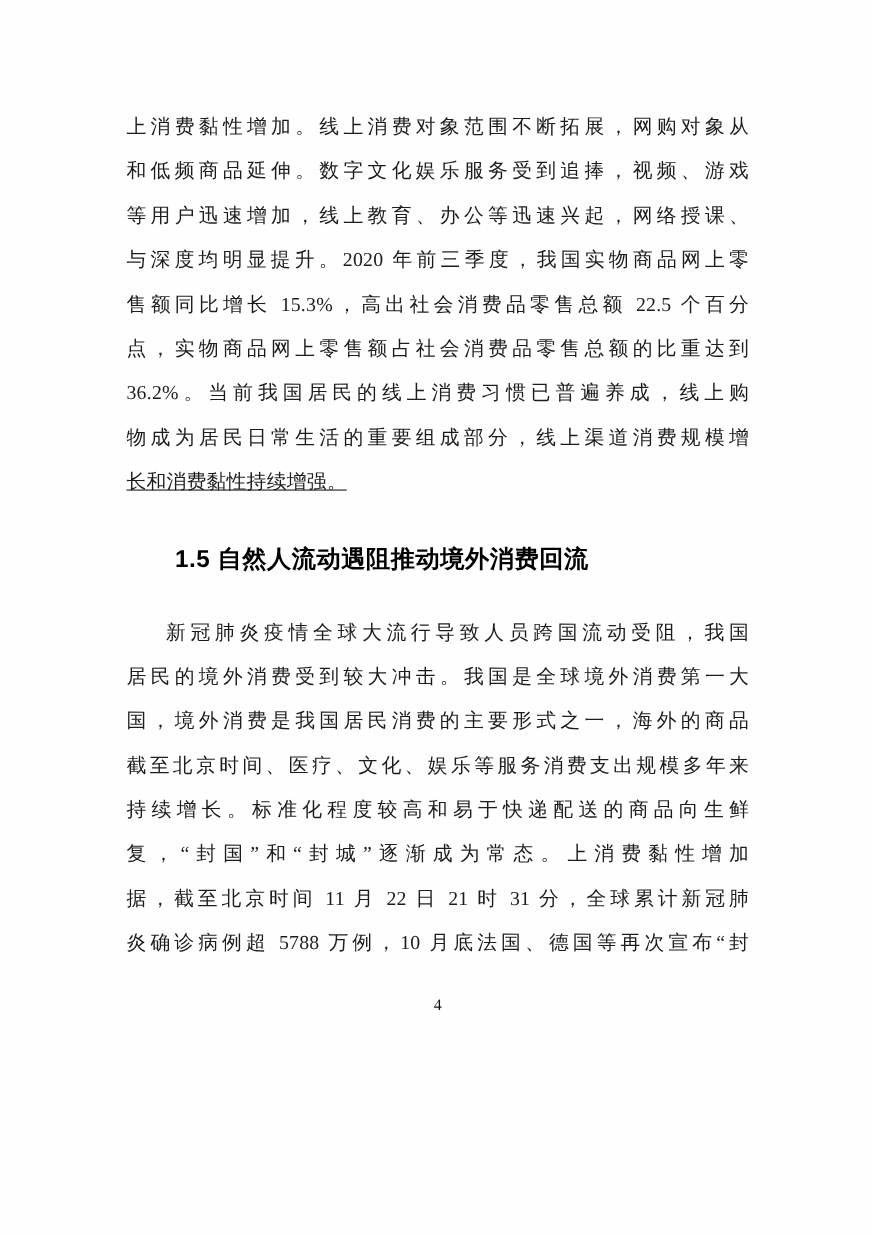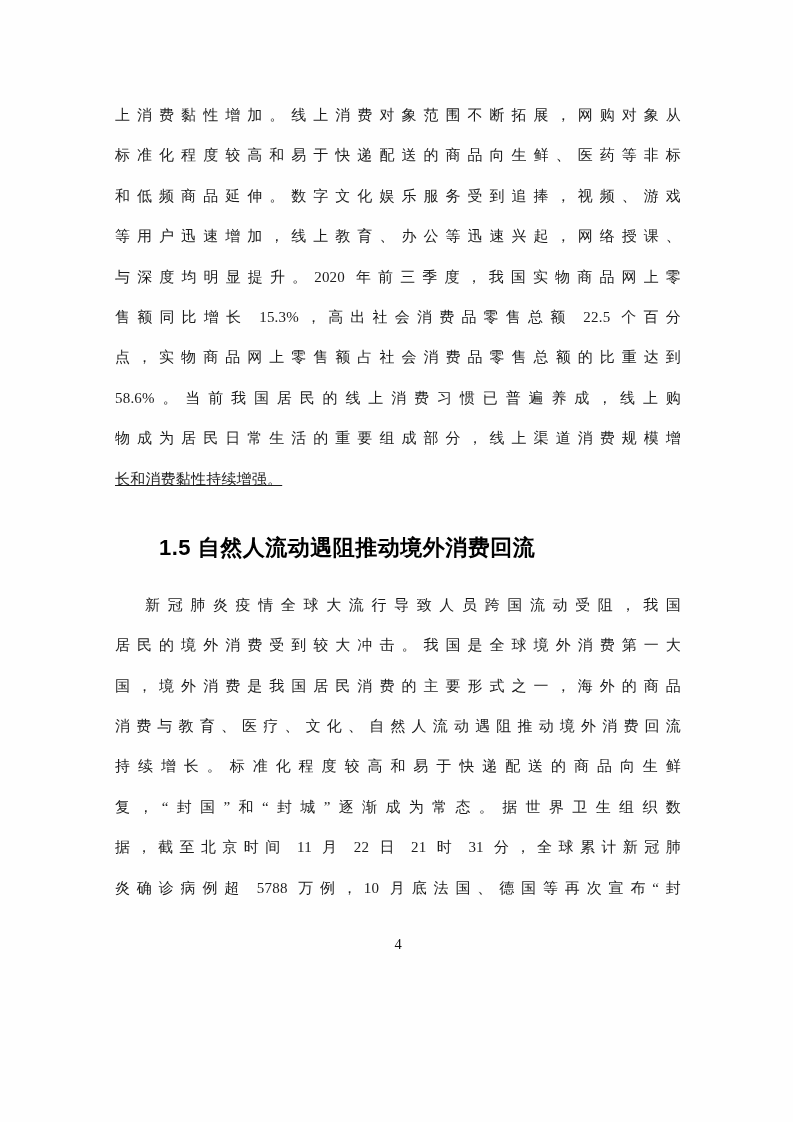--- a/index.html
+++ b/index.html
@@ -15,37 +15,37 @@
     background: #fefefe;
     box-sizing: border-box;
     padding: 95px 112px 0 115px;
     overflow: hidden;
     font-family: "Liberation Serif", serif;
     color: #1c1c1c;
   }
   .body-text .line {
     height: 40.4px;
     line-height: 40.4px;
-    font-size: 15px;
+    font-size: 18px;
     text-align: justify;
     text-align-last: justify;
     text-justify: inter-character;
     letter-spacing: 0.2px;
   }
   
   .end-left .line:last-child {
     text-align-last: left;
     text-decoration: underline;
   }
   
   .indent-first .line:first-child {
     text-indent: 2em;
   }
   .section-heading {
-    margin: 34px 0 22px 0;
+    margin: 34px 0 32px 0;
     padding-left: 44px;
     height: 30px;
     line-height: 30px;
     font-family: "Liberation Sans", sans-serif;
     font-weight: 700;
     font-size: 22px;
     color: #000000;
     letter-spacing: 0.5px;
   }
   .page-number {
@@ -59,39 +59,38 @@
     font-family: "Liberation Serif", serif;
   }
 </style>
 </head>
 <body>
 
 <div class="page">
 
   <div class="body-text end-left">
       <div class="line">上消费黏性增加。线上消费对象范围不断拓展，网购对象从</div>
-      <div class="line">标准化程度较高和易于快递配送的商品向生鲜、医药等非标</div>
       <div class="line">和低频商品延伸。数字文化娱乐服务受到追捧，视频、游戏</div>
       <div class="line">等用户迅速增加，线上教育、办公等迅速兴起，网络授课、</div>
       <div class="line">与深度均明显提升。2020 年前三季度，我国实物商品网上零</div>
       <div class="line">售额同比增长 15.3%，高出社会消费品零售总额 22.5 个百分</div>
       <div class="line">点，实物商品网上零售额占社会消费品零售总额的比重达到</div>
-      <div class="line">58.6%。当前我国居民的线上消费习惯已普遍养成，线上购</div>
+      <div class="line">36.2%。当前我国居民的线上消费习惯已普遍养成，线上购</div>
       <div class="line">物成为居民日常生活的重要组成部分，线上渠道消费规模增</div>
       <div class="line">长和消费黏性持续增强。</div>
     </div>
 
   <div class="section-heading">1.5 自然人流动遇阻推动境外消费回流</div>
 
   <div class="body-text indent-first">
       <div class="line">新冠肺炎疫情全球大流行导致人员跨国流动受阻，我国</div>
       <div class="line">居民的境外消费受到较大冲击。我国是全球境外消费第一大</div>
       <div class="line">国，境外消费是我国居民消费的主要形式之一，海外的商品</div>
-      <div class="line">消费与教育、医疗、文化、自然人流动遇阻推动境外消费回流</div>
+      <div class="line">截至北京时间、医疗、文化、娱乐等服务消费支出规模多年来</div>
       <div class="line">持续增长。标准化程度较高和易于快递配送的商品向生鲜</div>
-      <div class="line">复，“封国”和“封城”逐渐成为常态。据世界卫生组织数</div>
+      <div class="line">复，“封国”和“封城”逐渐成为常态。上消费黏性增加</div>
       <div class="line">据，截至北京时间 11 月 22 日 21 时 31 分，全球累计新冠肺</div>
       <div class="line">炎确诊病例超 5788 万例，10 月底法国、德国等再次宣布“封</div>
     </div>
 
   <div class="page-number">4</div>
 
 </div>
 
 </body></html>

